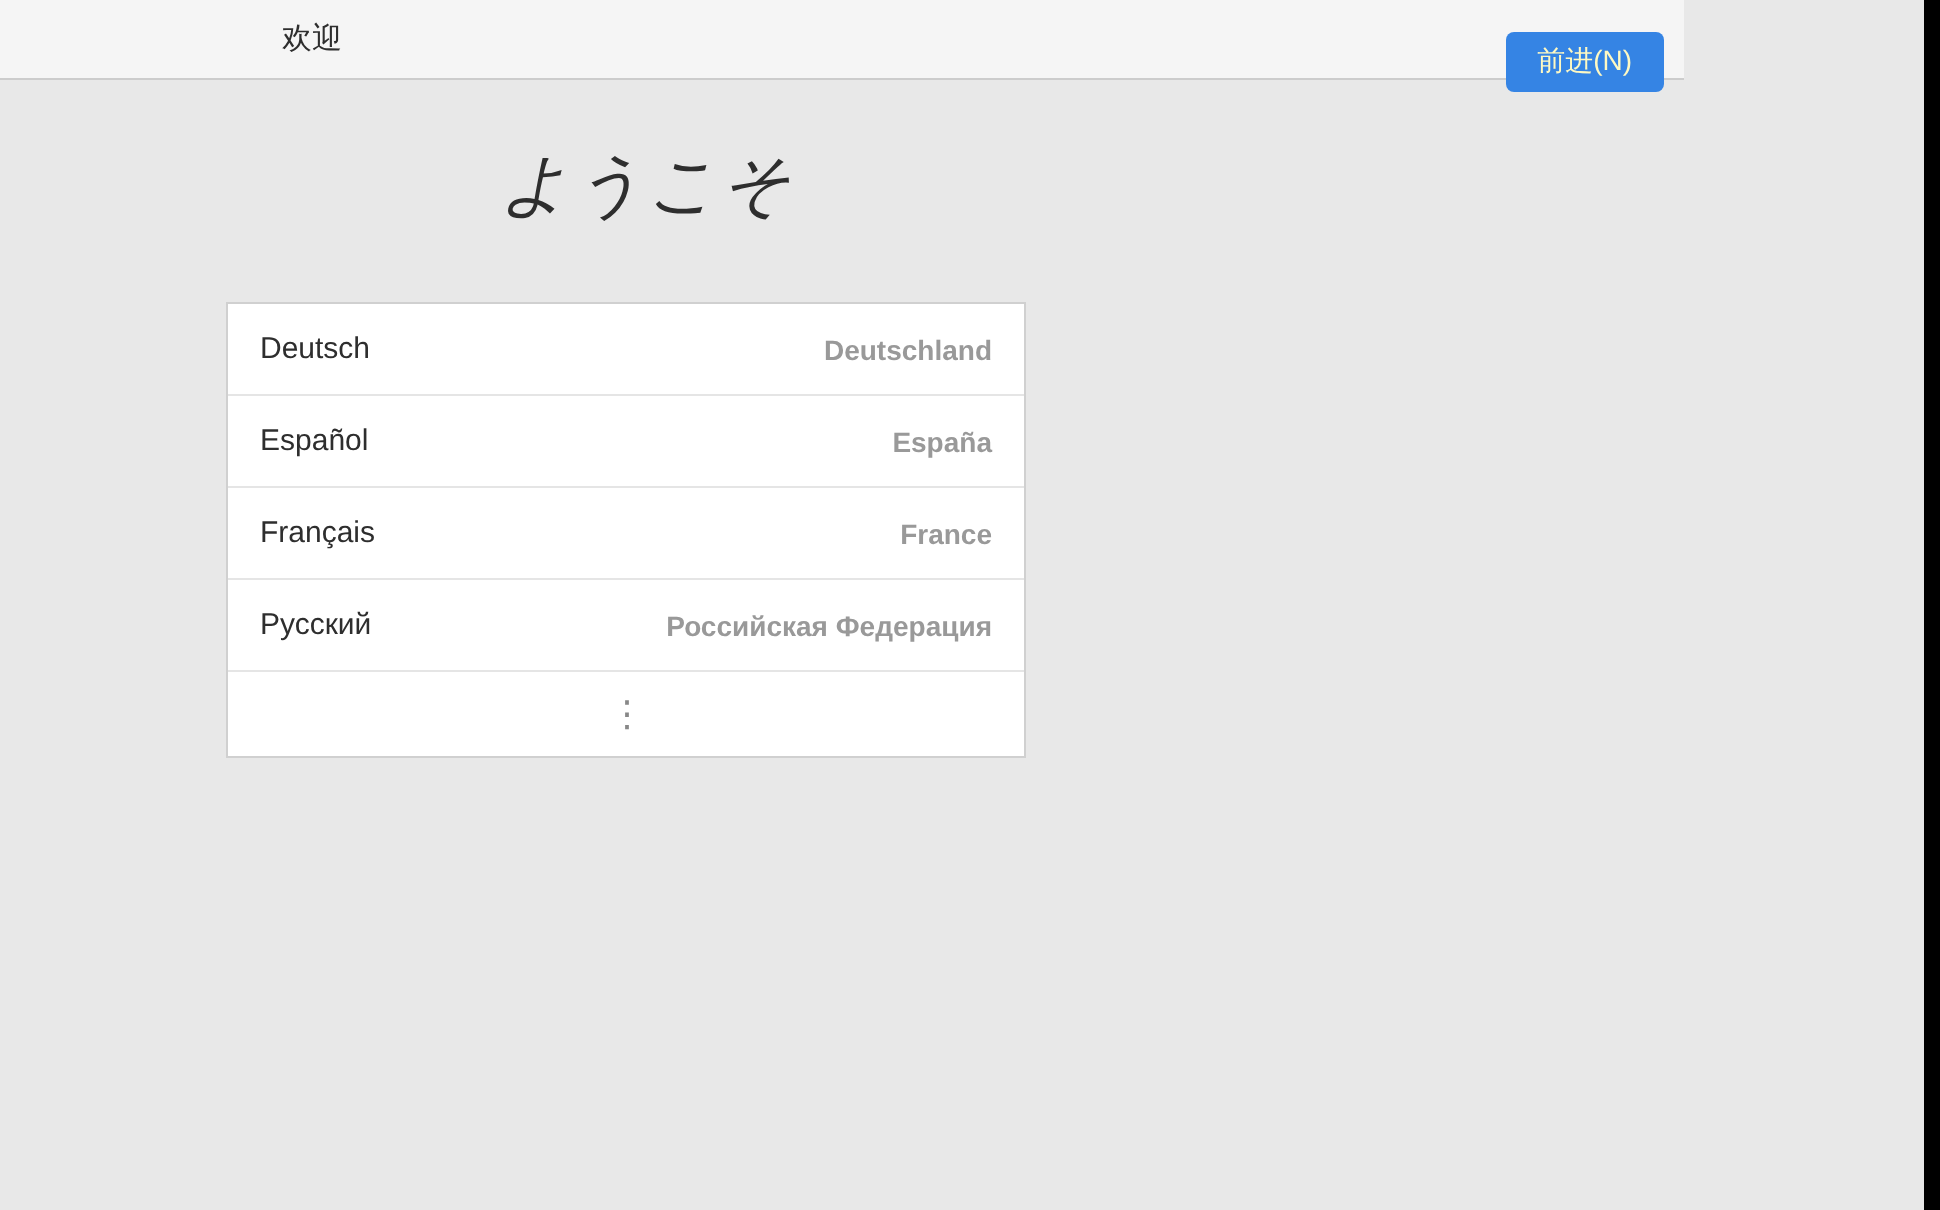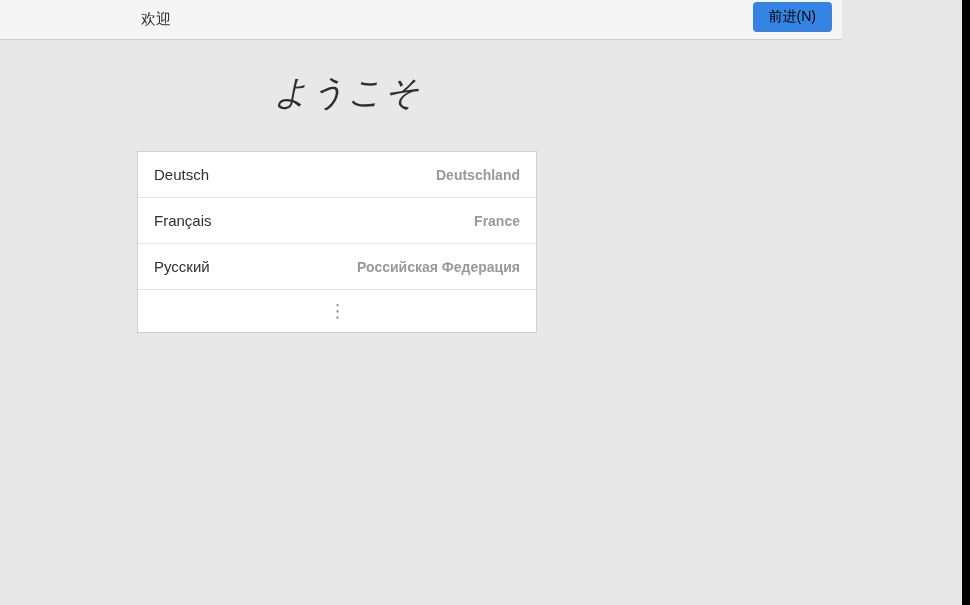--- a/index.html
+++ b/index.html
@@ -35,33 +35,32 @@
     .header-title {
       position: absolute;
       left: 50%;
       transform: translateX(-280px);
       font-size: 15px;
       color: #2e2e2e;
     }
     .next-button {
       position: absolute;
       right: 10px;
-      top: 2px;
+      top: 16px;
       background: #3584e4;
-      color: #000000;
+      color: #fef9c3;
       border: none;
       border-radius: 4px;
       padding: 6px 16px;
       font-size: 14px;
       cursor: pointer;
     }
     .content {
       padding-top: 30px;
       width: 764px;
-      padding-left: 24px;
     }
     .welcome-jp {
       font-size: 34px;
       font-family: serif;
       font-style: italic;
       color: #2e2e2e;
       margin-left: 250px;
       letter-spacing: 2px;
     }
     .language-list {
@@ -135,20 +134,26 @@
   <div class="language-list">
 
   <div class="language-item">
         <span class="language-name">
           <span>Deutsch</span>
         </span>
         <span class="language-country">Deutschland</span>
       </div>
       <div class="language-item">
         <span class="language-name">
+          <span>Español</span>
+        </span>
+        <span class="language-country">España</span>
+      </div>
+      <div class="language-item">
+        <span class="language-name">
           <span>Français</span>
         </span>
         <span class="language-country">France</span>
       </div>
       <div class="language-item">
         <span class="language-name">
           <span>Русский</span>
         </span>
         <span class="language-country">Российская Федерация</span>
       </div>

